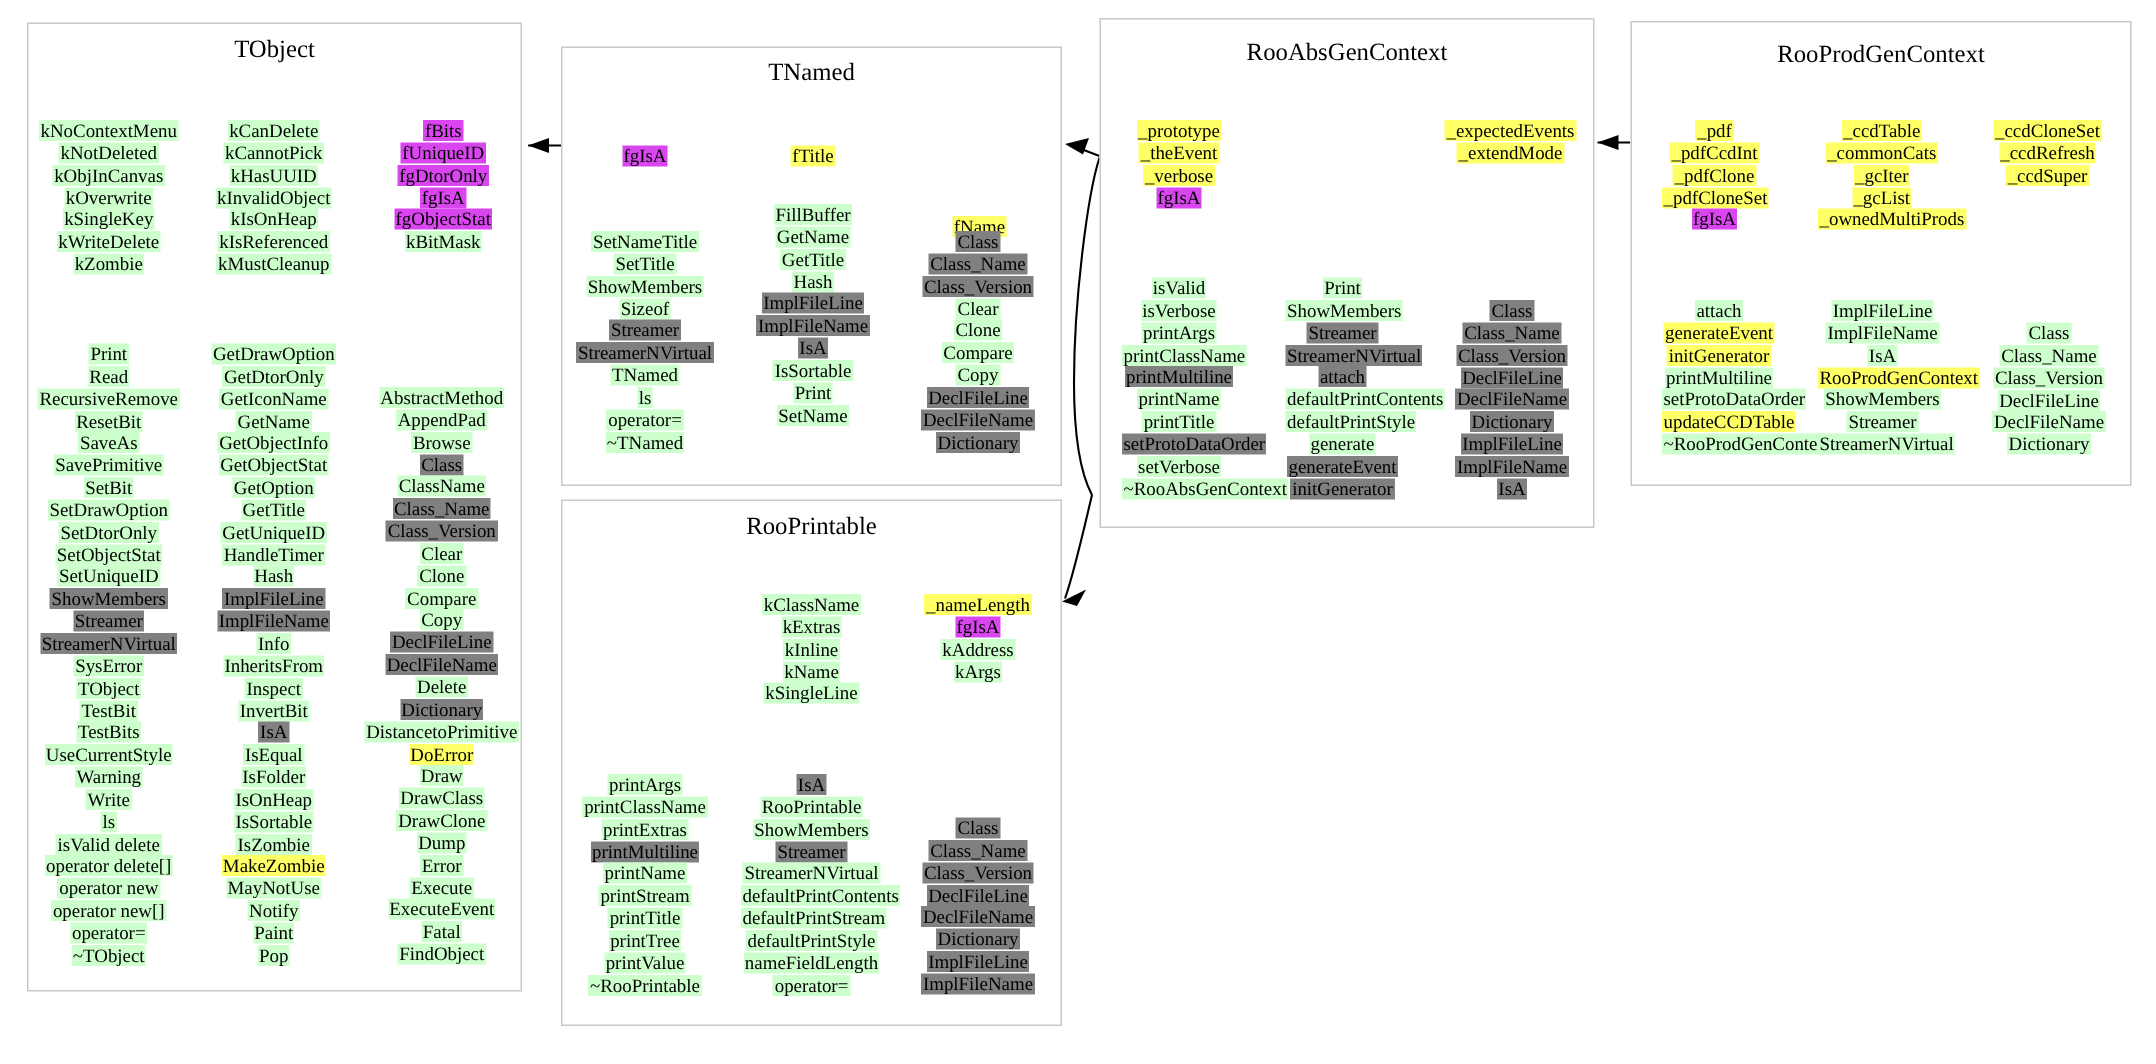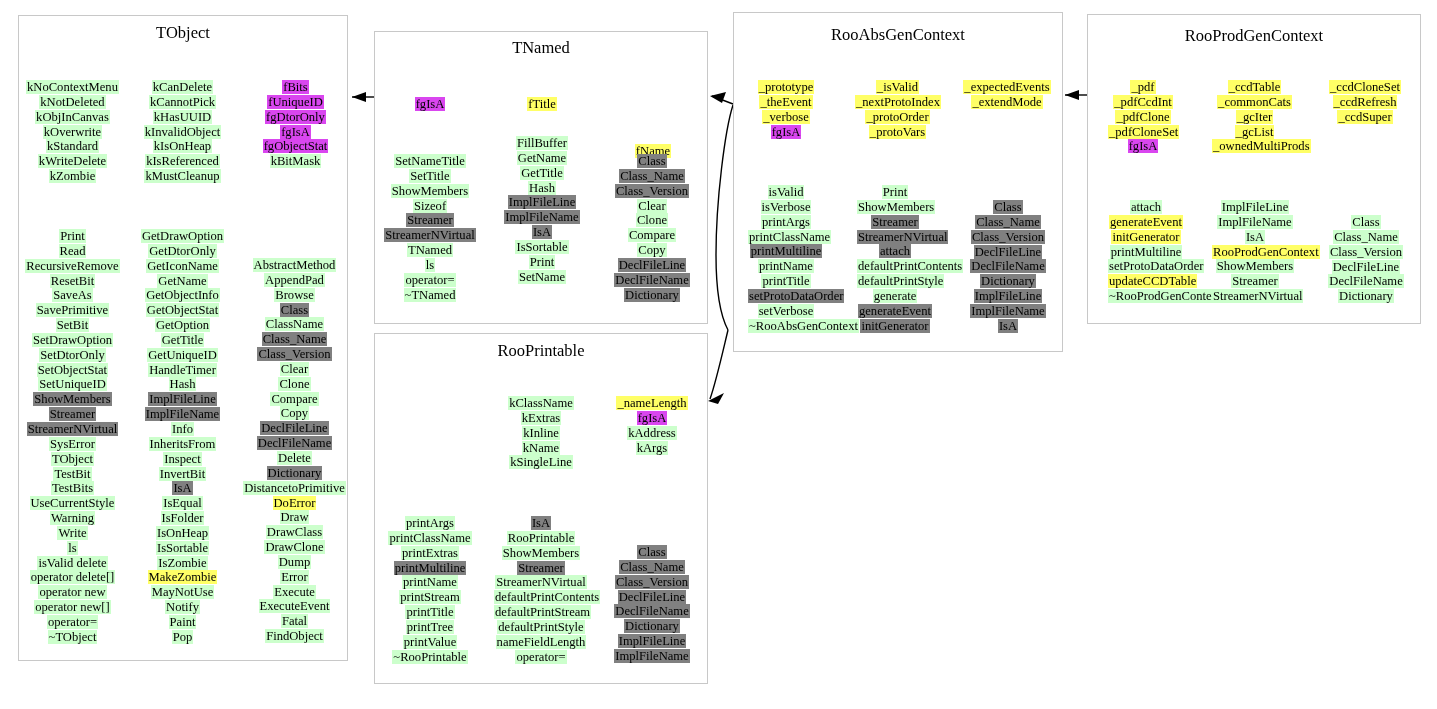--- a/index.html
+++ b/index.html
@@ -92,21 +92,21 @@
   </svg>
 
 <div class="uml-box" style="left: 18px; top: 15px; width: 330px; height: 646px;">
       <div class="box-title" style="top: 7px;">TObject</div>
     </div>
     <div class="col" style="left: 20px; top: 80px; width: 105px;">
       <div class="it hl-green"><span>kNoContextMenu</span></div>
       <div class="it hl-green"><span>kNotDeleted</span></div>
       <div class="it hl-green"><span>kObjInCanvas</span></div>
       <div class="it hl-green"><span>kOverwrite</span></div>
-      <div class="it hl-green"><span>kStandard</span></div>
+      <div class="it hl-green"><span>kSingleKey</span></div>
       <div class="it hl-green"><span>kWriteDelete</span></div>
       <div class="it hl-green"><span>kZombie</span></div>
     </div>
     <div class="col" style="left: 130px; top: 80px; width: 105px;">
       <div class="it hl-green"><span>kCanDelete</span></div>
       <div class="it hl-green"><span>kCannotPick</span></div>
       <div class="it hl-green"><span>kHasUUID</span></div>
       <div class="it hl-green"><span>kInvalidObject</span></div>
       <div class="it hl-green"><span>kIsOnHeap</span></div>
       <div class="it hl-green"><span>kIsReferenced</span></div>
@@ -308,26 +308,20 @@
     </div>
     <div class="uml-box" style="left: 733px; top: 12px; width: 330px; height: 340px;">
       <div class="box-title" style="top: 12px;">RooAbsGenContext</div>
     </div>
     <div class="col" style="left: 748px; top: 80px; width: 76px;">
       <div class="it hl-yellow"><span>_prototype</span></div>
       <div class="it hl-yellow"><span>_theEvent</span></div>
       <div class="it hl-yellow"><span>_verbose</span></div>
       <div class="it hl-pink"><span>fgIsA</span></div>
     </div>
-    <div class="col" style="left: 855px; top: 80px; width: 85px;">
-      <div class="it hl-yellow"><span>_isValid</span></div>
-      <div class="it hl-yellow"><span>_nextProtoIndex</span></div>
-      <div class="it hl-yellow"><span>_protoOrder</span></div>
-      <div class="it hl-yellow"><span>_protoVars</span></div>
-    </div>
     <div class="col" style="left: 961px; top: 80px; width: 92px;">
       <div class="it hl-yellow"><span>_expectedEvents</span></div>
       <div class="it hl-yellow"><span>_extendMode</span></div>
     </div>
     <div class="col" style="left: 748px; top: 185px; width: 76px;">
       <div class="it hl-green"><span>isValid</span></div>
       <div class="it hl-green"><span>isVerbose</span></div>
       <div class="it hl-green"><span>printArgs</span></div>
       <div class="it hl-green"><span>printClassName</span></div>
       <div class="it hl-gray"><span>printMultiline</span></div>

